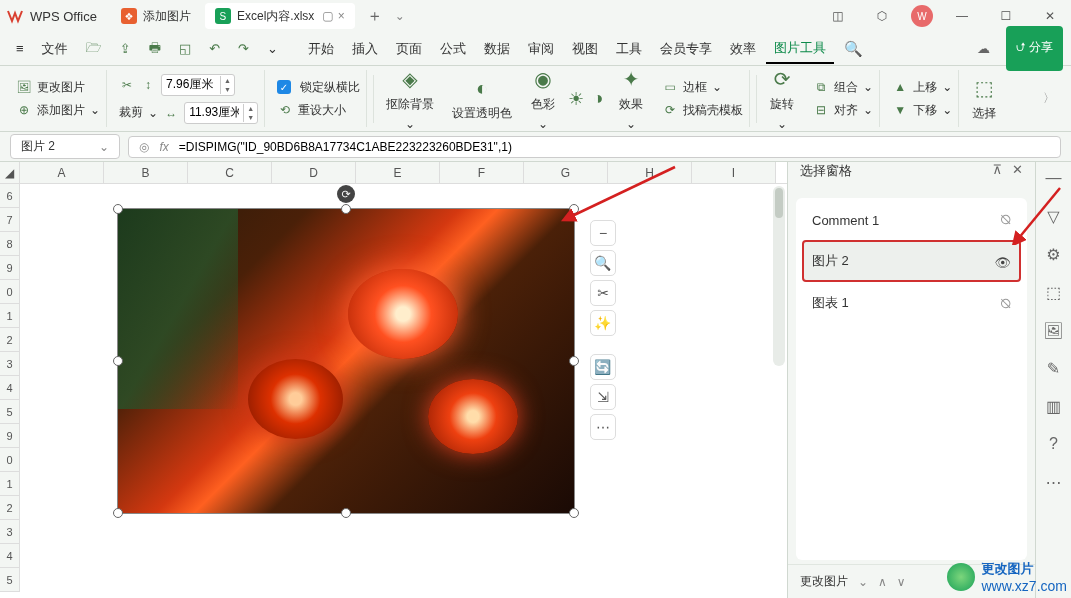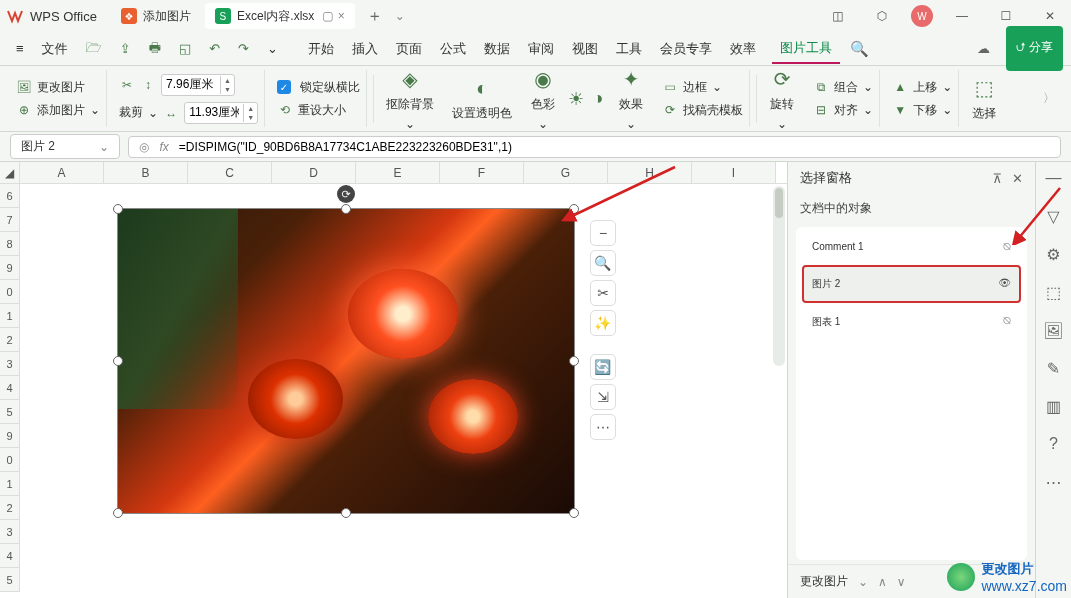--- a/index.html
+++ b/index.html
@@ -13,21 +13,21 @@
   .tab-icon { width: 16px; height: 16px; margin-right: 6px; border-radius: 3px; display: flex; align-items: center; justify-content: center; font-size: 10px; color: #fff; }
   .tab-close { margin-left: 8px; color: #888; font-size: 12px; }
   .spacer { flex: 1; }
   .win-controls { display: flex; gap: 14px; align-items: center; margin-left: auto; }
   .win-btn { width: 30px; height: 24px; display: flex; align-items: center; justify-content: center; color: #555; }
   .avatar { width: 22px; height: 22px; border-radius: 50%; background: #e86a6a; color: #fff; font-size: 10px; display:flex;align-items:center;justify-content:center; }
   
   
   .menubar { height: 34px; display: flex; align-items: center; padding: 0 8px; border-bottom: 1px solid #d0d8d0; }
   .menubtn { padding: 5px 8px; margin-right: 2px; color: #333; font-size: 13px; }
-  .menubtn.pict { color: #0d8a4a; border-bottom: 2px solid #be185d; margin-left: 6px; }
+  .menubtn.pict { color: #0d8a4a; border-bottom: 2px solid #000000; }
   .share-btn { background: #18a058; color: #fff; padding: 12px 10px; border-radius: 4px; font-size: 12px; margin-left:6px; }
   
   
   .ribbon { height: 66px; display: flex; align-items: center; padding: 4px 10px; background: #f3f6f3; border-bottom: 1px solid #d0d8d0; gap: 6px; }
   .rgroup { display: flex; flex-direction: column; gap: 6px; padding: 0 6px; border-right: 1px solid #dde3dd; height: 100%; justify-content: center; font-size: 12px; }
   .rrow { display: flex; align-items: center; gap: 5px; }
   .ricon { width: 16px; height: 16px; display: inline-flex; align-items:center; justify-content:center; color:#4a7a4a; }
   .spin { display:flex; align-items:center; border:1px solid #ccc; border-radius:3px; background:#fff; height:22px; }
   .spin input { width: 58px; border:none; padding:0 4px; font-size:12px; text-align:left; outline:none; }
   .spinbtns { display:flex; flex-direction:column; border-left:1px solid #ccc; }
@@ -62,24 +62,24 @@
   .rot { position:absolute; left:50%; top:-24px; transform:translateX(-50%); width:18px; height:18px; background:#444; border-radius:50%; color:#fff; font-size:11px; display:flex;align-items:center;justify-content:center; }
   
   .floatbar { position:absolute; left:590px; top:248px; display:flex; flex-direction:column; gap:4px; }
   .fbtn { width:26px; height:26px; background:#fff; border:1px solid #ddd; border-radius:5px; display:flex; align-items:center; justify-content:center; color:#555; font-size:14px; }
   
   .arrow1 { position:absolute; left:560px; top:190px; width:120px; height:60px; pointer-events:none; }
   .arrow2 { position:absolute; left:1012px; top:185px; width:50px; height:60px; pointer-events:none; }
   
   
   .rpane { width:248px; background:#f3f6f3; border-left:1px solid #d0d8d0; display:flex; flex-direction:column; }
-  .rhead { height:32px; display:flex; align-items:center; padding:0 12px; font-size:13px; justify-content:space-between; }
+  .rhead { height:32px; display:flex; padding:0 12px; font-size:13px; justify-content:space-between; }
   .rlabel { padding:6px 12px; font-size:12px; color:#444; }
   .rlist { flex:1; padding:4px 8px; background:#fff; margin:4px 8px; border-radius:6px; }
-  .ritem { display:flex; align-items:flex-start; justify-content:space-between; padding:10px 8px; font-size:10px; border-radius:4px;gap:16px; }
+  .ritem { display:flex; align-items:flex-end; justify-content:space-between; padding:10px 8px; font-size:13px; border-radius:4px;gap:16px; }
   .ritem.sel { background:#edf0ed; border:2px solid #d03030; margin:2px -2px; }
   .rfoot { padding:8px 12px; display:flex; align-items:center; gap:10px; font-size:12px; border-top:1px solid #e0e6e0; }
   
   
   .vstrip { width:36px; background:#f3f6f3; display:flex; flex-direction:column; align-items:center; padding-top:4px; gap:14px; border-left:1px solid #d0d8d0; }
   .vbtn { width:24px; height:24px; display:flex; align-items:center; justify-content:center; color:#666; font-size:16px; }
   
   .watermark { position:absolute; right:4px; bottom:4px; display:flex; align-items:center; gap:6px; font-size:13px; color:#1e88e5; }
   .watermark .g { width:28px; height:28px; border-radius:50%; background:radial-gradient(circle,#7cd67c,#18a058); }
 </style>
@@ -309,21 +309,20 @@
         </defs>
         <line x1="115" y1="5" x2="10" y2="55" stroke="#d42020" stroke-width="2.5" marker-end="url(#ah1)"></line>
       </svg>
   </div>
 
   <div class="rpane">
     <div class="rhead">
       <span>选择窗格</span>
       <span><span style="margin-right:10px;color:#666">⊼</span><span style="color:#666">✕</span></span>
     </div>
-    <div class="rlabel">文档中的对象</div>
     <div class="rlist">
       <div class="ritem">
         <span>Comment 1</span>
         <span style="color:#999">⦰</span>
       </div>
       <div class="ritem sel">
         <span>图片 2</span>
         <span style="color:#444">👁</span>
       </div>
       <div class="ritem">

